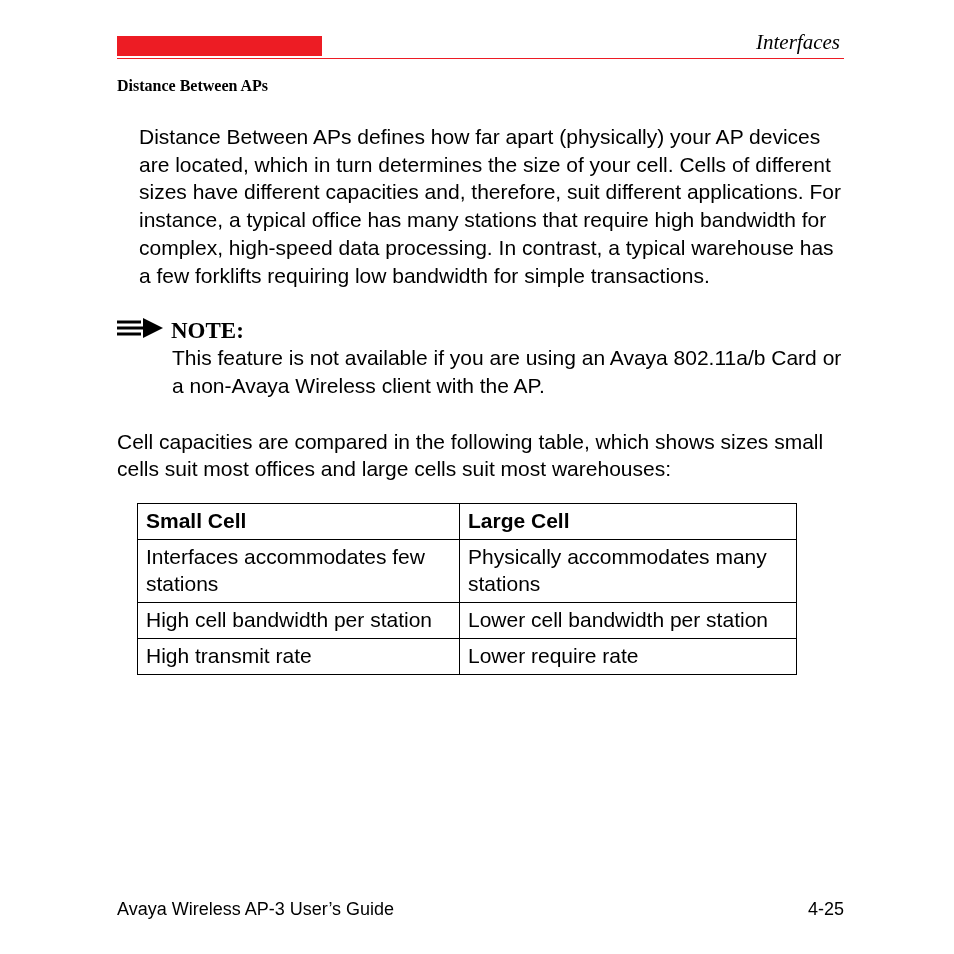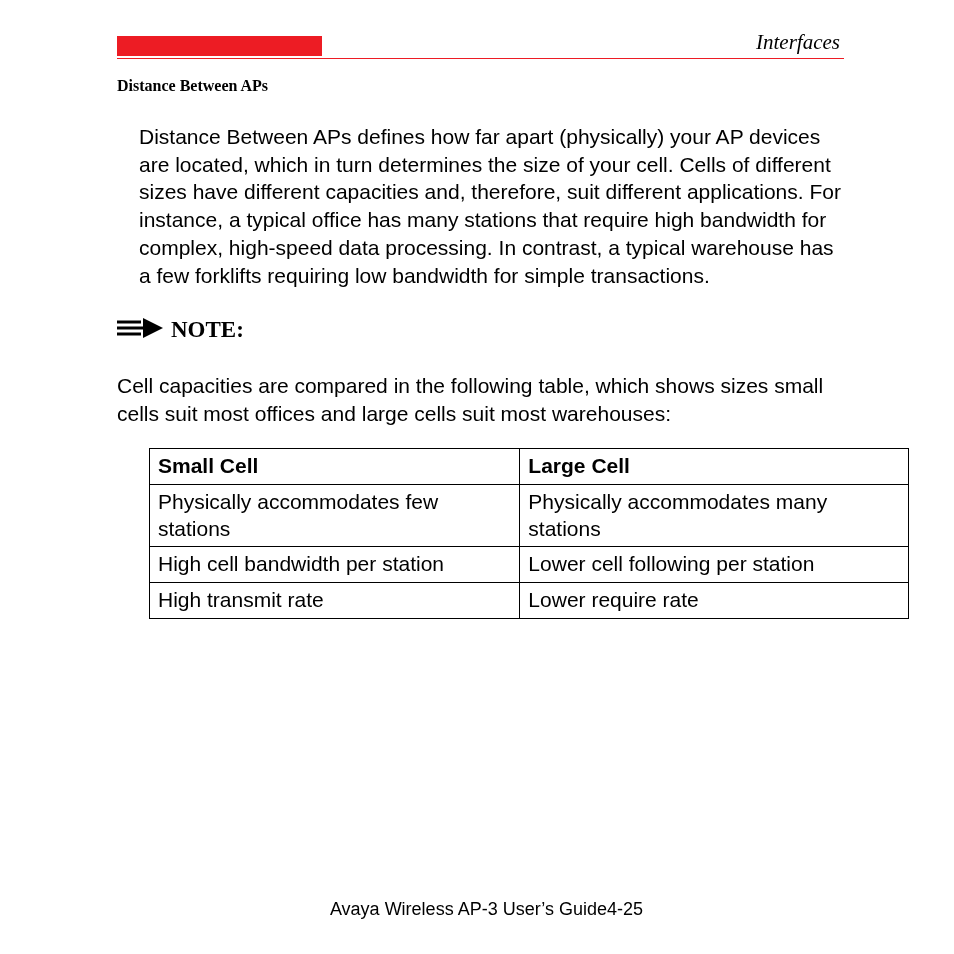--- a/index.html
+++ b/index.html
@@ -48,21 +48,21 @@
   .para {
     line-height: 1.32;
     margin-bottom: 28px;
     margin-left: 22px;
   }
   .note-block {
     margin-bottom: 28px;
   }
   .note-row1 {
     display: flex;
-    align-items: flex-start;
+    align-items: center;
     margin-top: 8px;
   }
   .note-icon {
     width: 50px;
     flex: 0 0 auto;
     margin-left: -2px;
     margin-right: 6px;
   }
   .note-label {
     font-family: "Times New Roman", Times, serif;
@@ -72,43 +72,43 @@
   .note-body {
     margin-left: 55px;
     line-height: 1.32;
   }
   .para2 {
     line-height: 1.32;
     margin-bottom: 20px;
   }
   table.cell-table {
     border-collapse: collapse;
-    width: 760px;
-    margin-left: 32px;
+    width: 660px;
+    margin-left: 20px;
     font-size: 21px;
   }
   table.cell-table th,
   table.cell-table td {
     border: 1.2px solid #000;
     padding: 4px 8px 4px 8px;
     text-align: left;
     vertical-align: top;
     line-height: 1.28;
   }
   table.cell-table th {
     font-weight: bold;
     font-family: Arial, Helvetica, sans-serif;
   }
   .footer {
     position: absolute;
     bottom: 34px;
-    left: 129px;
+    left: 117px;
     right: 110px;
     display: flex;
-    justify-content: center;
+    justify-content: space-between;
     font-size: 18px;
   }
 </style>
 </head>
 <body>
 
 <div class="page">
   <div class="header-row">
     <div class="red-block"></div>
     <div class="header-spacer"></div>
@@ -124,37 +124,38 @@
       <span class="note-icon">
         <svg viewBox="0 0 50 22" width="50" height="22">
           <line x1="2" y1="5" x2="26" y2="5" stroke="#000" stroke-width="3"></line>
           <line x1="2" y1="11" x2="30" y2="11" stroke="#000" stroke-width="3"></line>
           <line x1="2" y1="17" x2="26" y2="17" stroke="#000" stroke-width="3"></line>
           <polygon points="28,1 48,11 28,21" fill="#000"></polygon>
         </svg>
       </span>
       <span class="note-label">NOTE:</span>
     </div>
+    <div class="note-body">This feature is not available if you are using an Avaya 802.11a/b Card or a non-Avaya Wireless client with the AP.</div>
   </div>
 
   <div class="para2">Cell capacities are compared in the following table, which shows sizes small cells suit most offices and large cells suit most warehouses:</div>
 
   <table class="cell-table">
     <tbody>
         <tr>
       <th>Small Cell</th>
       <th>Large Cell</th>
     </tr>
     <tr>
-      <td>Physically accommodates few stations</td>
+      <td>Interfaces accommodates few stations</td>
       <td>Physically accommodates many stations</td>
     </tr>
     <tr>
       <td>High cell bandwidth per station</td>
-      <td>Lower cell following per station</td>
+      <td>Lower cell bandwidth per station</td>
     </tr>
     <tr>
       <td>High transmit rate</td>
       <td>Lower require rate</td>
     </tr>
   </tbody>
     </table>
 </div>
 
 <div class="footer">

